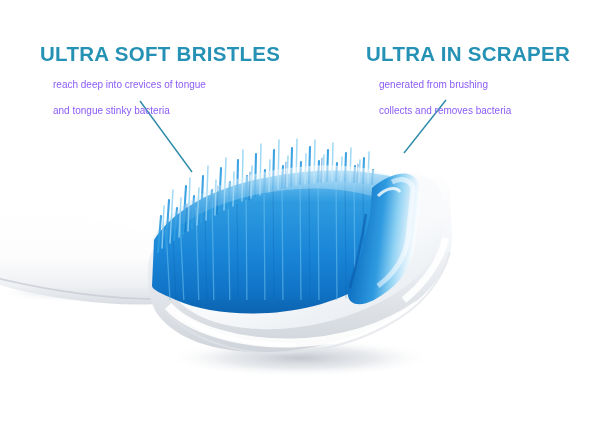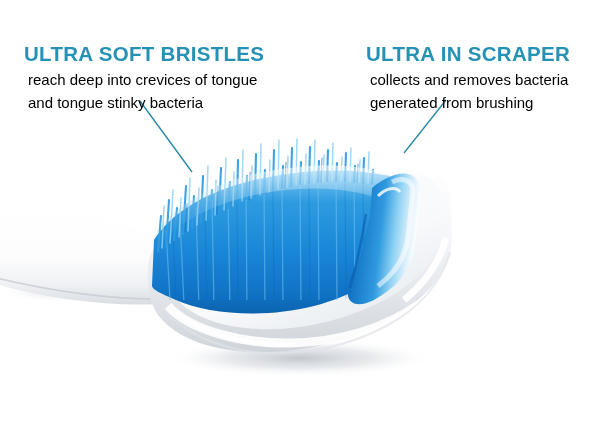--- a/index.html
+++ b/index.html
@@ -29,27 +29,27 @@
     font-size: 20.5px;
     letter-spacing: 0.3px;
     color: #2592b5;
     line-height: 1.05;
     white-space: nowrap;
     margin: 0 0 5px 0;
   }
   .callout-body {
     font-family: "Liberation Sans", sans-serif;
     font-weight: normal;
-    font-size: 15px;
+    font-size: 10px;
     line-height: 1.32;
-    color: #000000;
-    margin: 4px;
+    color: #8b5cf6;
+    margin: 13px;
     white-space: nowrap;
   }
-  #callout-left  { left: 24px;  top: 43px; }
+  #callout-left  { left: 40px;  top: 43px; }
   #callout-right { left: 366px; top: 43px; }
 
   
   #leaders {
     position: absolute;
     left: 0; top: 0;
     width: 600px; height: 441px;
     pointer-events: none;
   }
 
@@ -303,17 +303,17 @@
   </svg>
 
   <div class="callout" id="callout-left">
     <div class="callout-title">ULTRA SOFT BRISTLES</div>
     <div class="callout-body">reach deep into crevices of tongue</div>
     <div class="callout-body">and tongue stinky bacteria</div>
   </div>
 
   <div class="callout" id="callout-right">
     <div class="callout-title">ULTRA IN SCRAPER</div>
+    <div class="callout-body">generated from brushing</div>
     <div class="callout-body">collects and removes bacteria</div>
-    <div class="callout-body">generated from brushing</div>
   </div>
 
 </div>
 
 </body></html>

